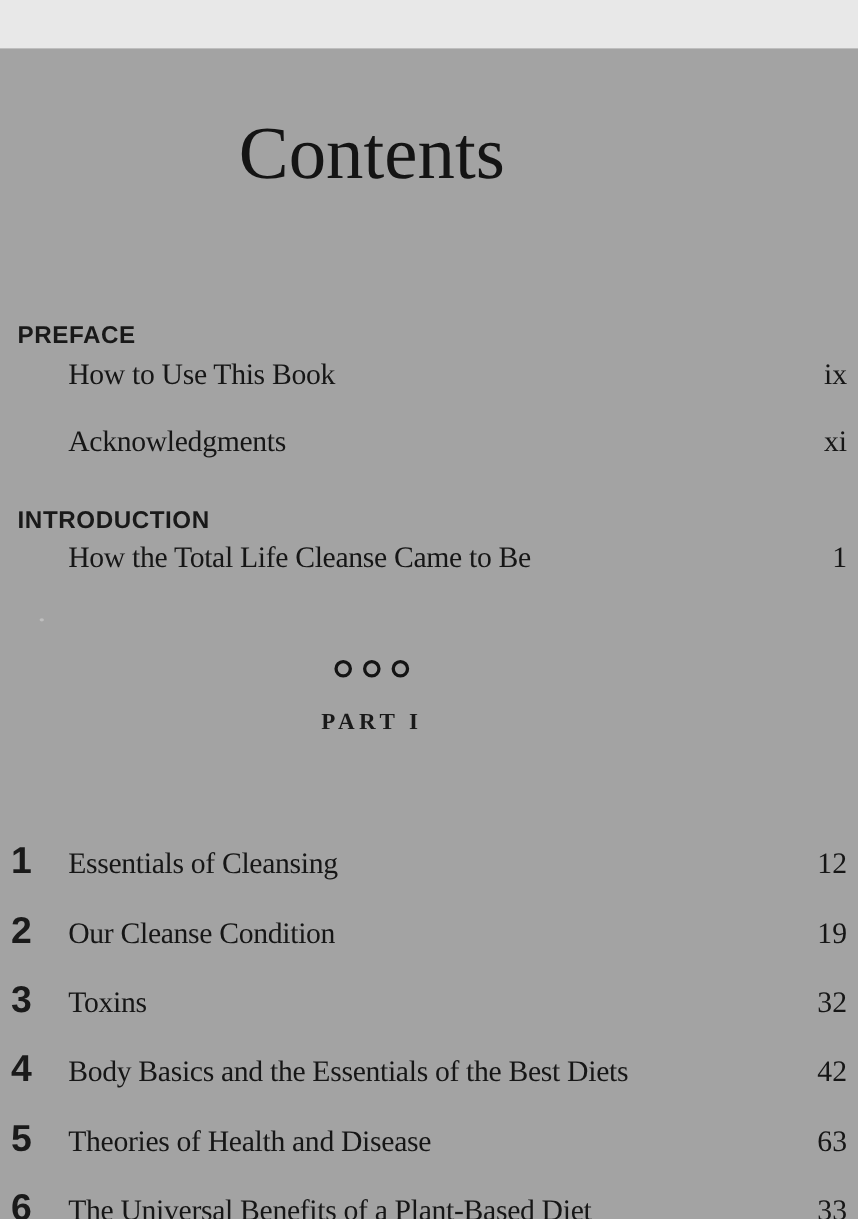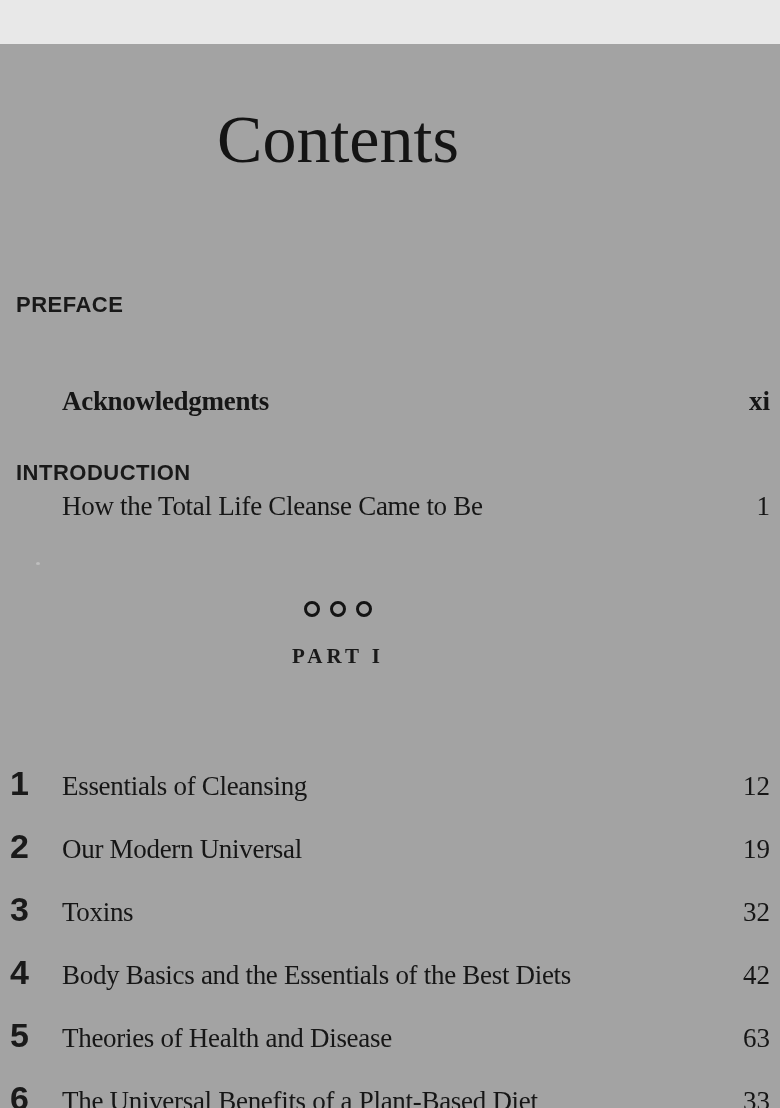--- a/index.html
+++ b/index.html
@@ -45,21 +45,21 @@
     display: flex;
     justify-content: space-between;
     align-items: baseline;
     font-size: 27px;
     letter-spacing: -0.3px;
     line-height: 1;
     color: #161616;
   }
   .fm-entry .fm-page { font-size: 27px; letter-spacing: 0; }
   .fm-entry.e1 { top: 283px; }
-  .fm-entry.e2 { top: 344px; font-weight: bold; }
+  .fm-entry.e2 { top: 344px; }
   .fm-entry.e3 { top: 449px; }
 
   .speck {
     position: absolute;
     left: 36px;
     top: 518px;
     width: 4px;
     height: 3px;
     background: #c9c9c9;
     border-radius: 50%;
@@ -133,20 +133,24 @@
 </style>
 </head>
 <body>
 
 <div class="page">
 
   <h1 class="centered contents-title">Contents</h1>
 
   <div class="fm-heading preface">PREFACE</div>
 
+  <div class="fm-entry e1">
+    <span class="fm-title">How to Use This Book</span>
+    <span class="fm-page">ix</span>
+  </div>
 
   <div class="fm-entry e2">
     <span class="fm-title">Acknowledgments</span>
     <span class="fm-page">xi</span>
   </div>
 
   <div class="fm-heading introduction">INTRODUCTION</div>
 
   <div class="fm-entry e3">
     <span class="fm-title">How the Total Life Cleanse Came to Be</span>
@@ -163,21 +167,21 @@
 
 
   <div class="chapter c1">
     <span class="num">1</span>
     <span class="ch-title">Essentials of Cleansing</span>
     <span class="ch-page">12</span>
   </div>
 
   <div class="chapter c2">
     <span class="num">2</span>
-    <span class="ch-title">Our Modern Universal</span>
+    <span class="ch-title">Our Cleanse Condition</span>
     <span class="ch-page">19</span>
   </div>
 
   <div class="chapter c3">
     <span class="num">3</span>
     <span class="ch-title">Toxins</span>
     <span class="ch-page">32</span>
   </div>
 
   <div class="chapter c4">

